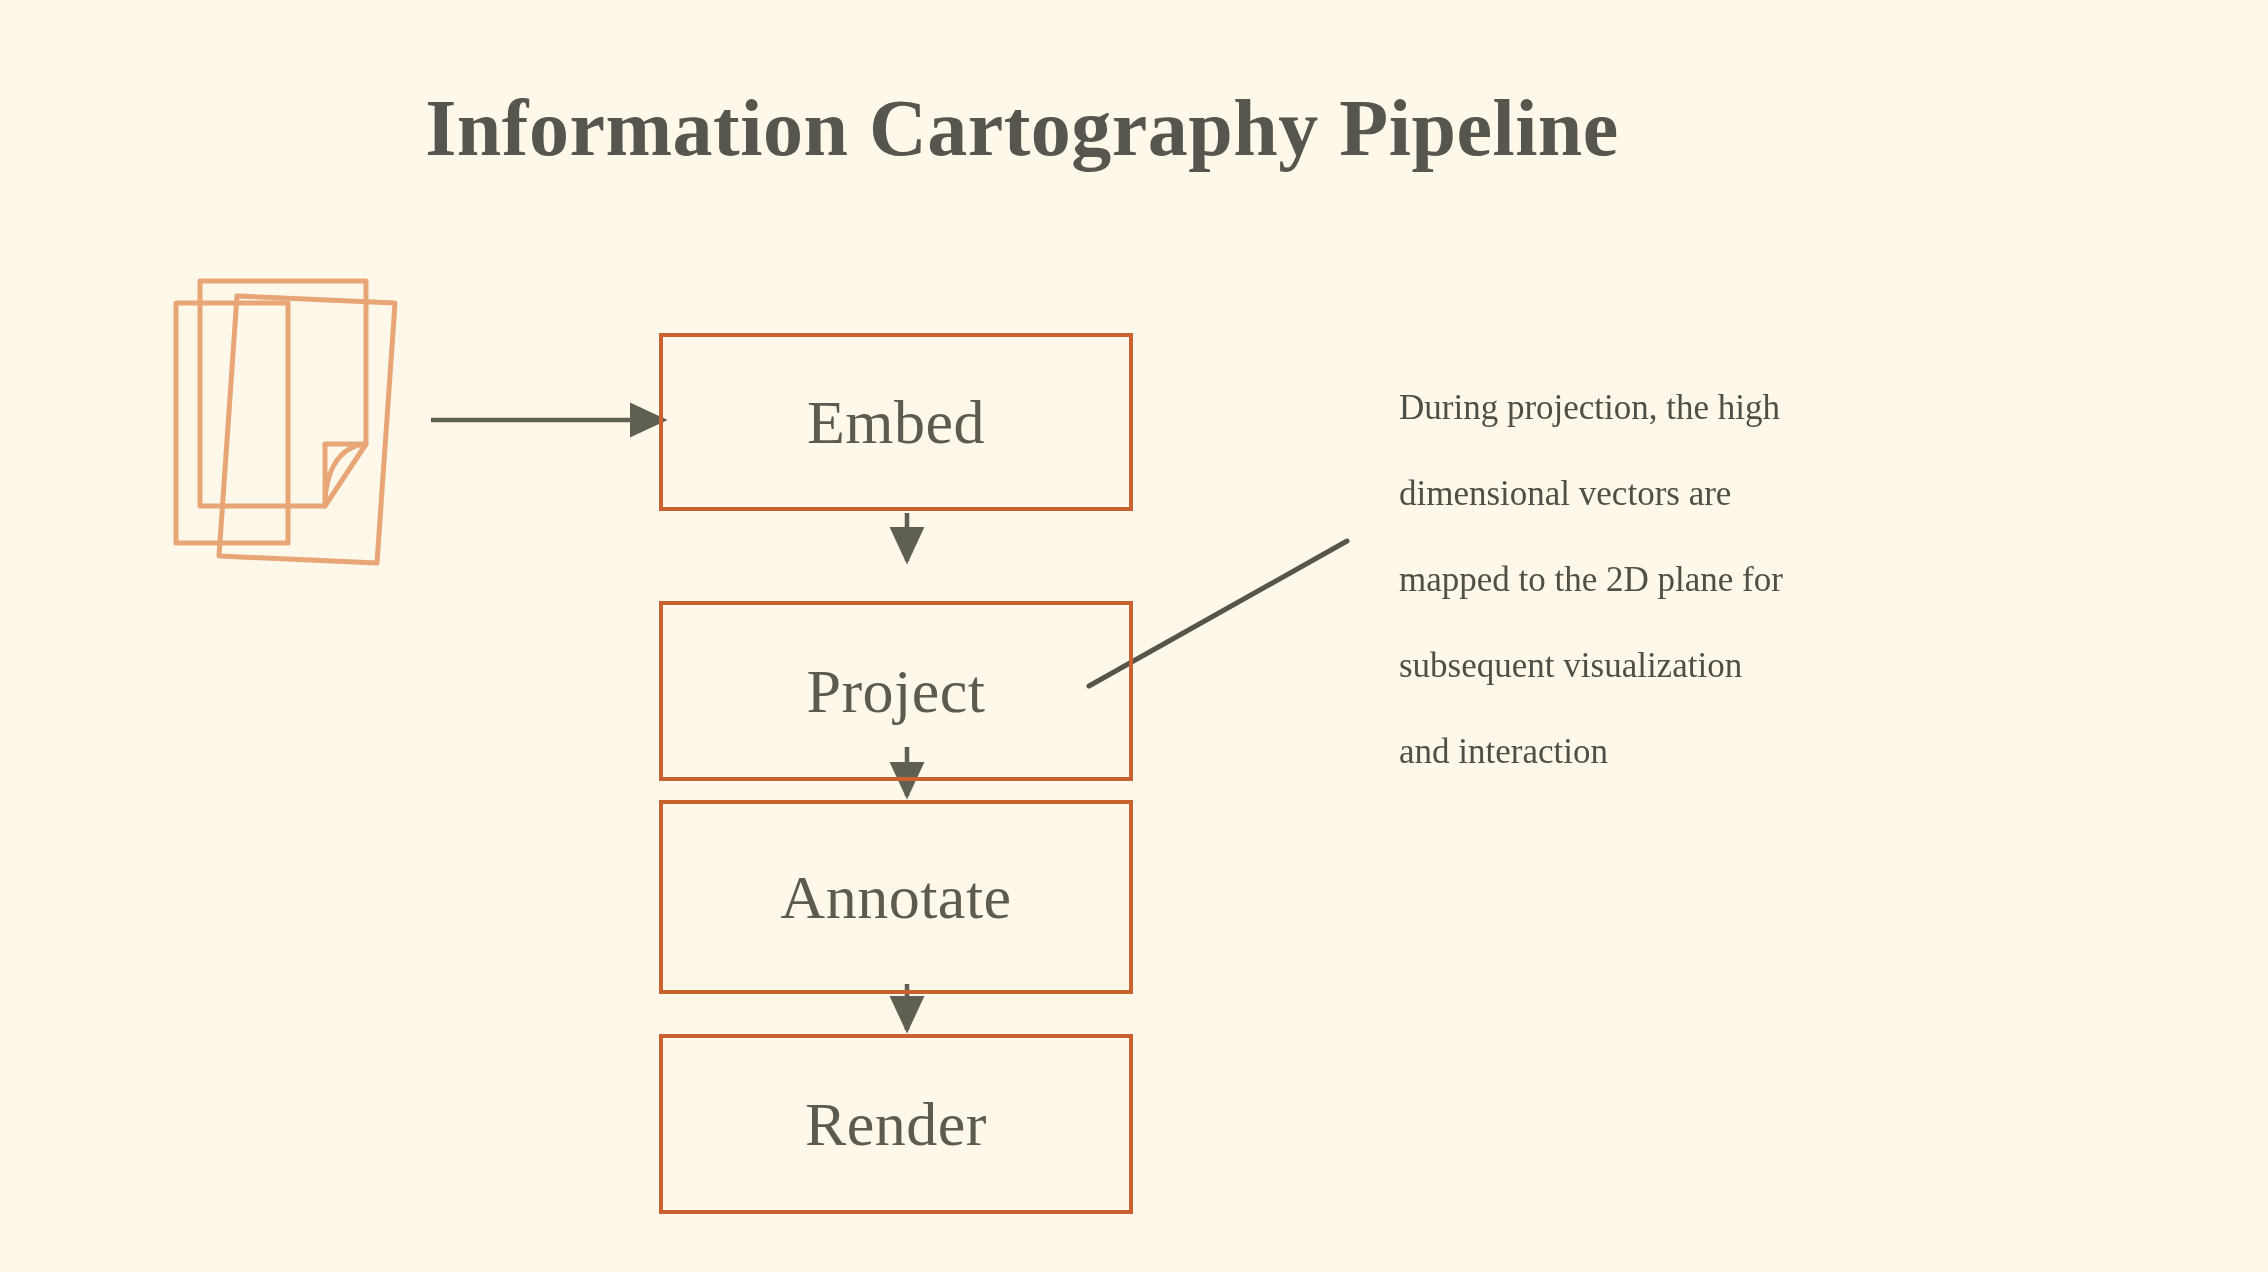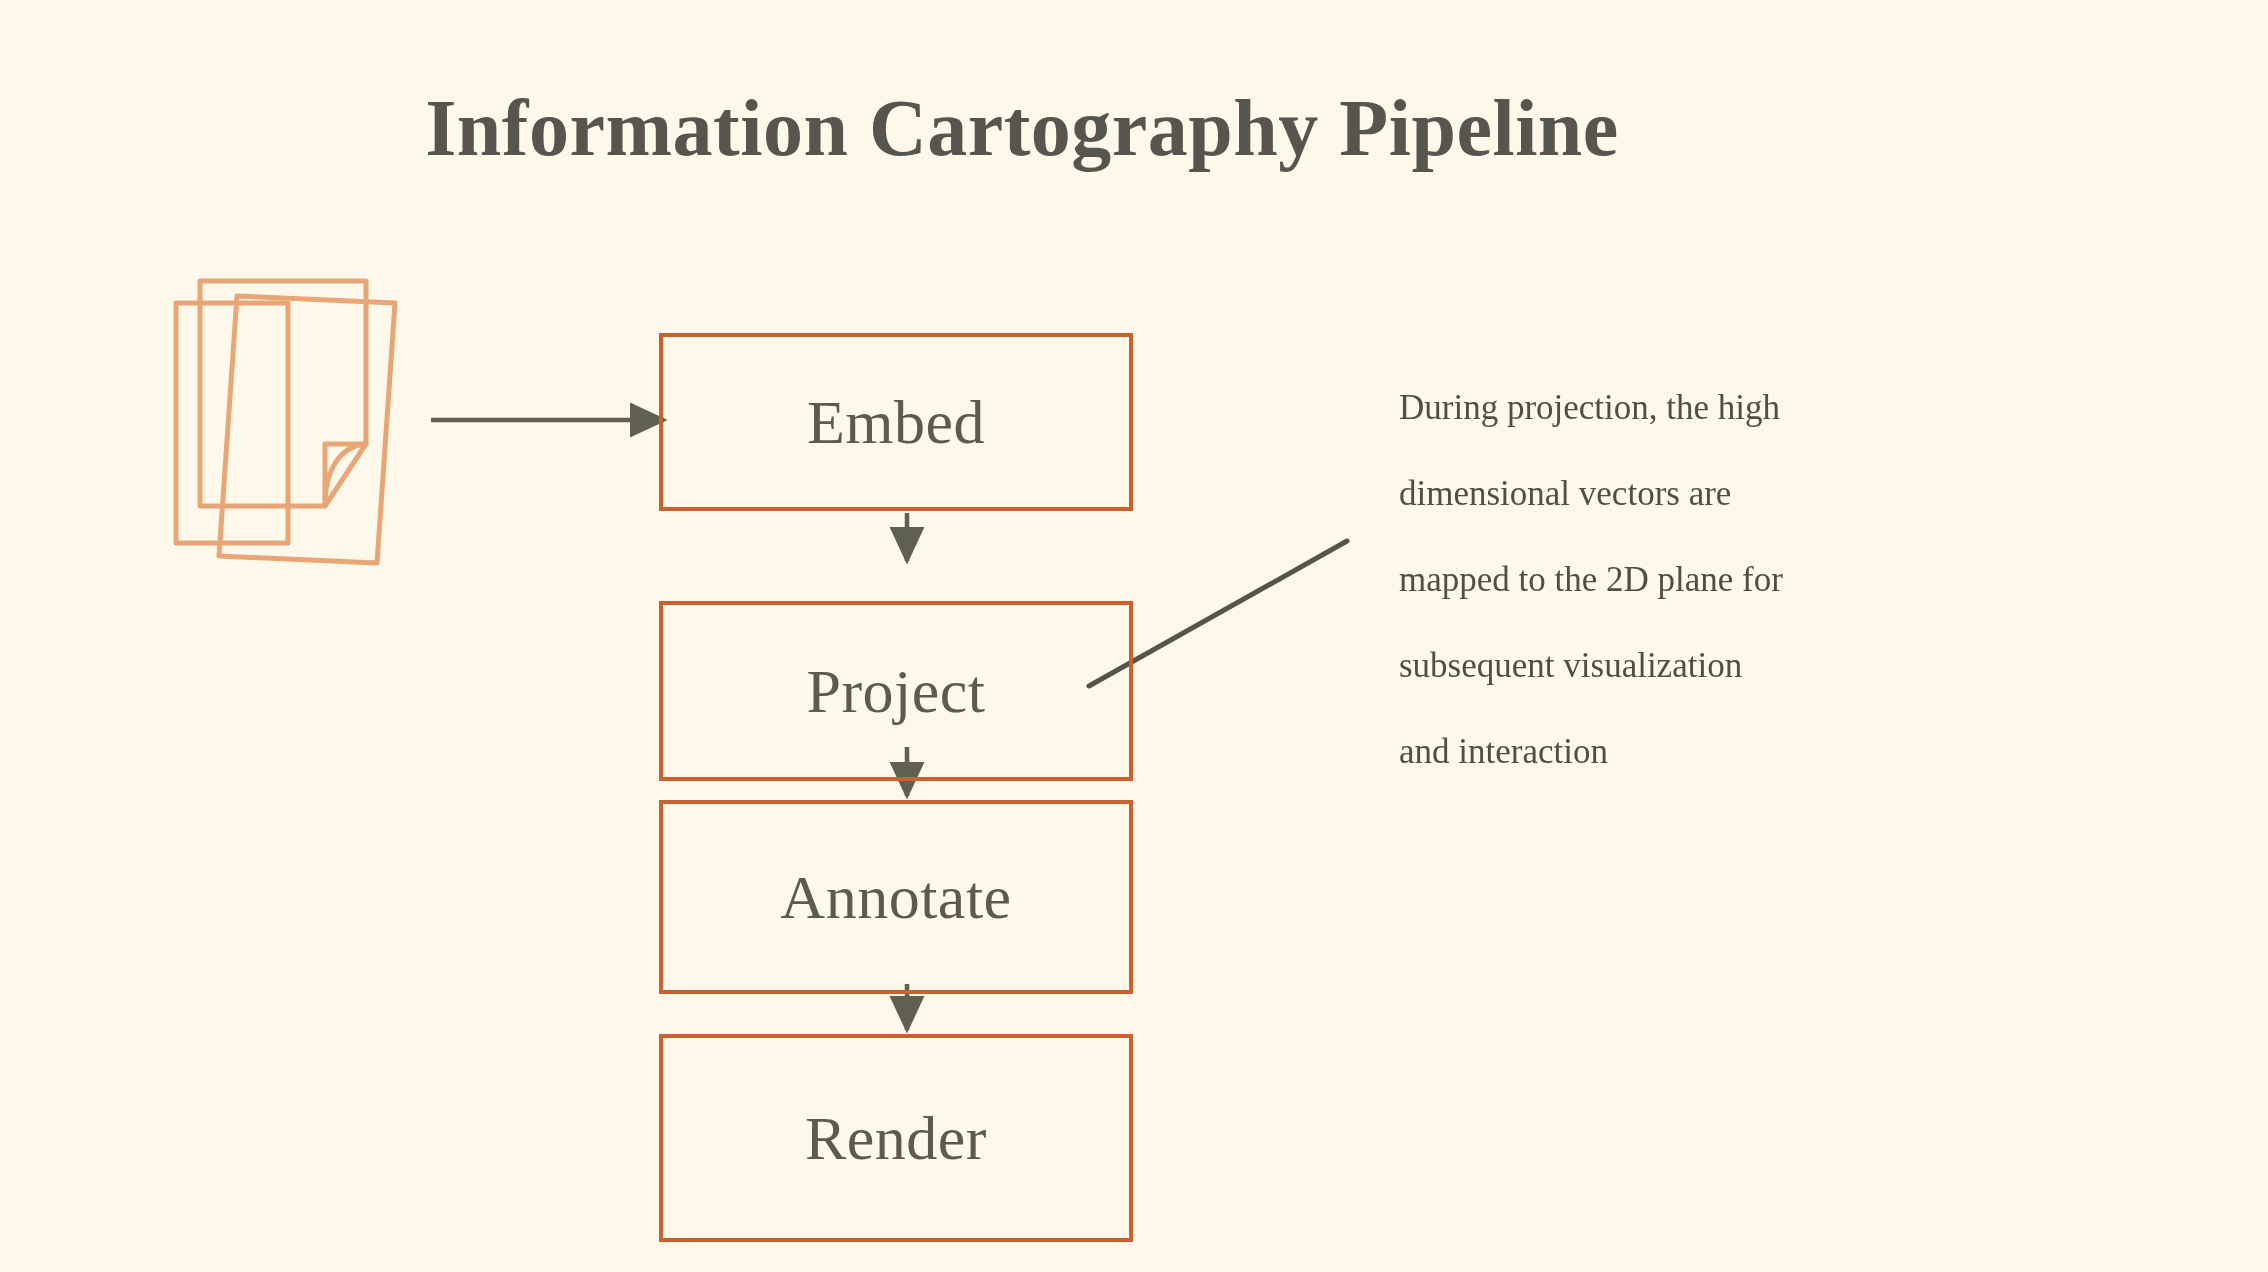--- a/index.html
+++ b/index.html
@@ -63,21 +63,21 @@
     font-weight: normal;
     font-size: 62px;
     color: #5b5b51;
     line-height: 1;
     letter-spacing: 0.5px;
     white-space: nowrap;
   }
   #stage-embed   { top: 333px;  height: 178px; }
   #stage-project { top: 565px;  height: 180px; margin-top: 36px; }
   #stage-annotate{ top: 800px;  height: 194px; }
-  #stage-render  { top: 1034px; height: 208px; }
+  #stage-render  { top: 1034px; height: 180px; }
 
   
   #annotation-note {
     position: absolute;
     left: 1399px;
     top: 365px;
     width: 790px;
     font-family: "Liberation Serif", "DejaVu Serif", serif;
     font-size: 35px;
     line-height: 86px;

